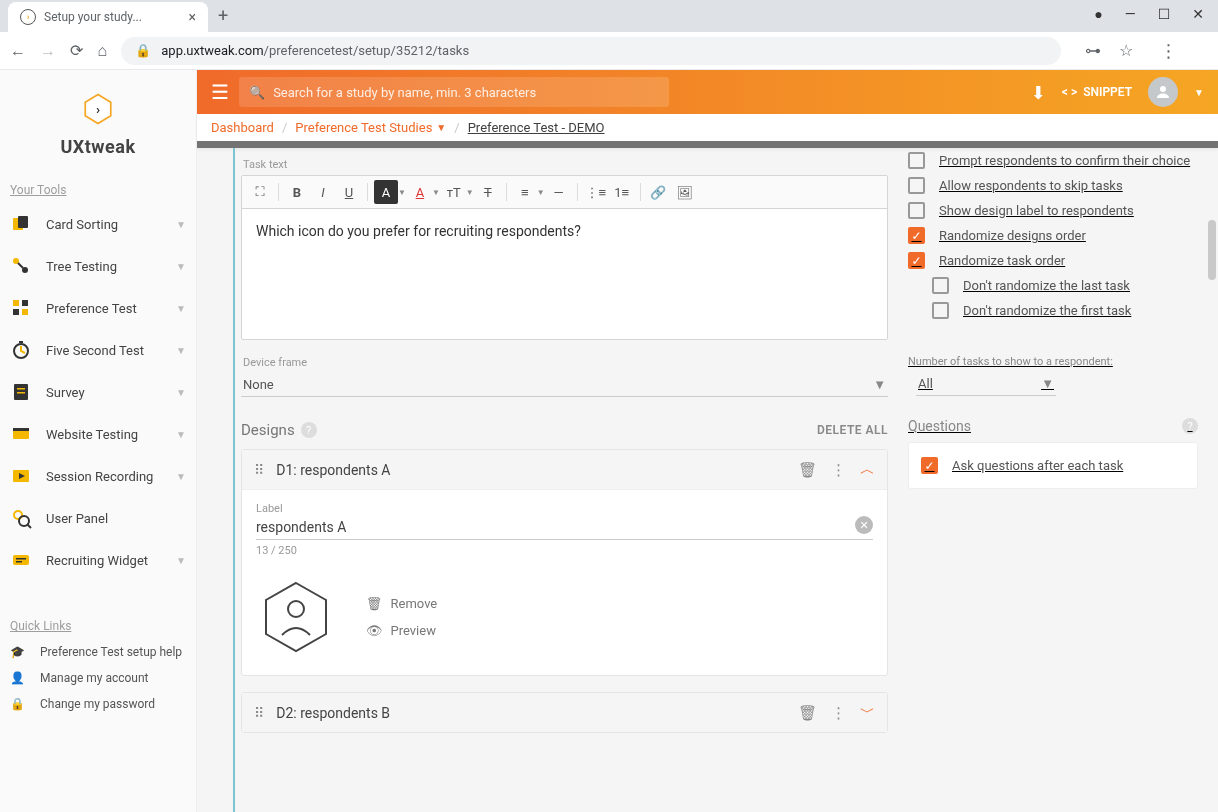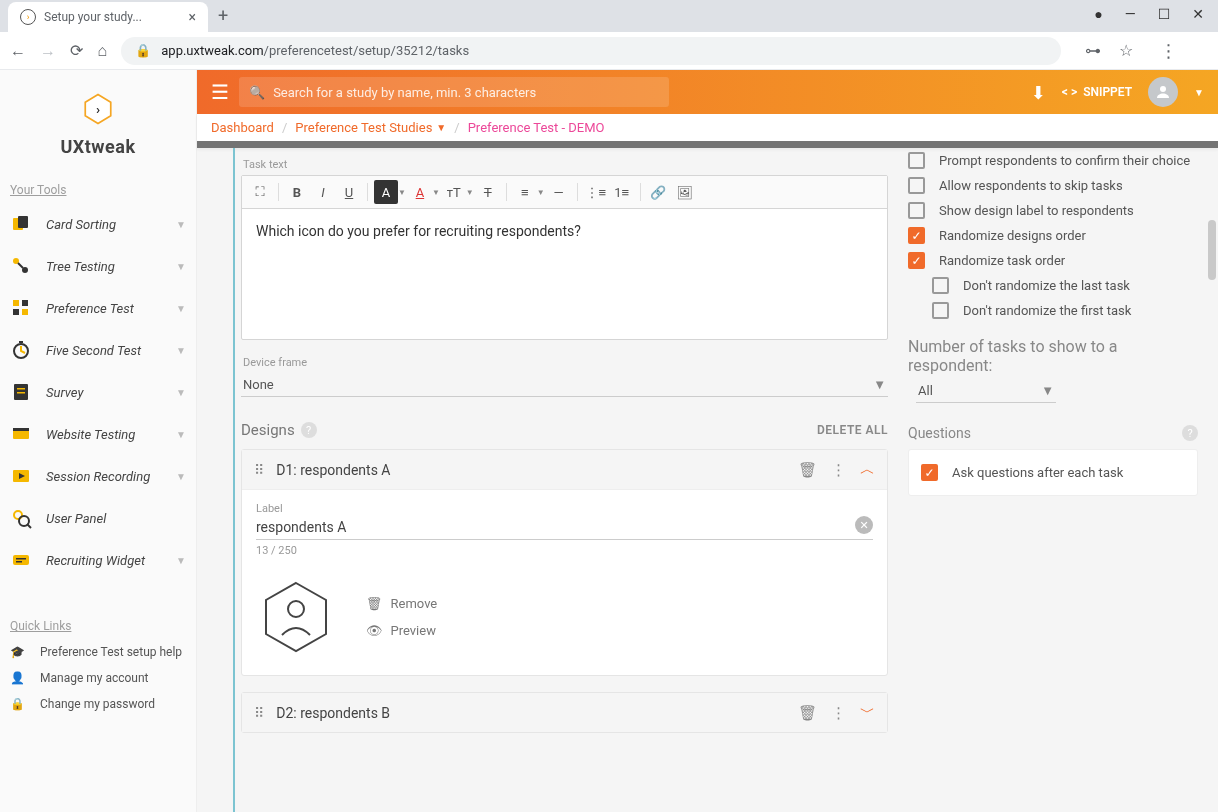--- a/index.html
+++ b/index.html
@@ -24,45 +24,45 @@
   .addr-tail { display:flex; gap:18px; color:#5f6368; font-size:16px; margin-left:10px; margin-right:12px;}
   .menu-dots { font-size: 18px; color:#5f6368; cursor:pointer;}
 
   
   .app { display: flex; height: calc(812px - 70px); }
   .sidebar-left { width: 197px; background: #fafafa; border-right: 1px solid #eee; padding: 12px 0; overflow-y: auto; }
   .logo-wrap { text-align: center; margin: 10px 0 20px; }
   .logo-hex { width: 34px; height: 34px; margin: 0 auto 6px; }
   .logo-text { font-weight: 700; font-size: 18px; color: #444; letter-spacing:0.5px;}
   .section-hdr { color: #9e9e9e; font-size: 12px; padding: 6px 10px; text-decoration: underline; }
-  .tool-item { display: flex; align-items: center; padding: 10px 10px; cursor: pointer; font-size: 13px; color: #444; font-style: italic; }
+  .tool-item { display: flex; align-items: center; padding: 10px 10px; cursor: pointer; font-size: 13px; color: #444; }
   .tool-item .ti-icon { width: 22px; height: 22px; margin-right: 14px; display:flex;align-items:center;justify-content:center;}
   .tool-item .chev { margin-left: auto; color: #bbb; font-size: 10px; }
   .ql-item { display:flex; align-items:center; padding: 6px 10px; font-size:12px; color:#555; cursor:pointer;}
   .ql-item .ql-icon { width:18px; margin-right:12px; color:#666;}
 
   .main { flex: 1; display: flex; flex-direction: column; background: #f5f5f5; position:relative;}
   .topbar { height: 44px; background: linear-gradient(90deg, #f06a2a 0%, #f5a623 100%); display: flex; align-items: center; padding: 0 14px; gap: 10px; }
   .hamb { color: #fff; font-size: 20px; cursor: pointer; }
   .top-search { flex: 0 0 430px; height: 30px; background: rgba(255,255,255,0.15); border-radius: 3px; display: flex; align-items: center; padding: 0 10px; color: rgba(255,255,255,0.85); font-size: 13px; }
   .top-search .srchicn { margin-right: 8px; }
   .top-actions { margin-left: auto; display: flex; align-items: center; gap: 16px; color: #fff; }
   .snippet-btn { display:flex; align-items:center; gap:6px; font-size:12px; font-weight:600; cursor:pointer;}
   .avatar { width: 30px; height: 30px; background: #c5c8cb; border-radius: 50%; display:flex;align-items:center;justify-content:center;color:#fff; }
 
   .breadcrumb { height: 34px; background: #fff; border-bottom: 7px solid #737373; display: flex; align-items: center; padding: 0 14px; font-size: 13px; box-shadow:0 2px 3px rgba(0,0,0,0.05);}
   .breadcrumb a { color: #f06a2a; text-decoration: none; cursor:pointer;}
   .breadcrumb .sep { margin: 0 8px; color: #ccc; }
-  .breadcrumb .curr { color: #ec4899; }
+  .breadcrumb .curr { color: #404040; text-decoration: underline; }
   .bc-drop { color:#f06a2a; font-size:10px; margin-left:4px; cursor:pointer;}
 
   .content-wrap { flex: 1; display: flex; overflow-y: auto; padding: 0; }
   .center-col { flex: 1; padding: 0 20px 20px 44px; position:relative;}
   .vline { position:absolute; left:36px; top:0; bottom:0; width:2px; background:#7cc4d1;}
-  .right-col { width: 310px; padding: 0 20px 20px 0; }
+  .right-col { width: 310px; padding: 0 20px 20px 0; text-decoration: underline; }
 
   .pane-label { font-size: 11px; color: #999; margin: 10px 0 4px 2px; }
   .editor-box { border: 1px solid #d5d5d5; border-radius: 2px; background: #fff; }
   .toolbar { border-bottom: 1px solid #d5d5d5; padding: 4px 6px; display: flex; align-items: center; gap: 2px; flex-wrap: wrap; background:#fafafa;}
   .tb-btn { width: 24px; height: 24px; display: inline-flex; align-items: center; justify-content: center; font-size: 13px; color: #555; cursor: pointer; border-radius:2px;}
   .tb-sep { width: 1px; height: 18px; background: #ddd; margin: 0 4px; }
   .tb-btn.inv { background:#333; color:#fff;}
   .drop-car { font-size:8px; color:#888; margin-left:-2px;}
   .editor-area { min-height: 130px; padding: 14px; font-size: 14px; color: #333; }
   .select-line { border-bottom: 1px solid #ccc; padding: 4px 2px; display: flex; justify-content: space-between; font-size: 13px; color: #555; cursor:pointer;}
@@ -87,21 +87,21 @@
   .counter { font-size:11px; color:#999; margin-top:4px;}
   .preview-row { display:flex; align-items:center; margin-top:20px; gap:30px;}
   .hex-avatar { width:80px;height:80px; }
   .pv-actions { display:flex; flex-direction:column; gap:12px;}
   .pv-act { display:flex; align-items:center; gap:8px; font-size:13px; color:#777; cursor:pointer;}
 
   .opt-row { display:flex; align-items:center; padding:4px 0; font-size:13px; color:#555;}
   .opt-row.indent { padding-left:24px;}
   .chkbox { width:17px;height:17px;border:2px solid #999;border-radius:2px;margin-right:14px;display:inline-flex;align-items:center;justify-content:center;cursor:pointer;flex-shrink:0;}
   .chkbox.checked { background:#f06a2a; border-color:#f06a2a; color:#fff; font-size:12px;}
-  .right-label { font-size:16px; color:#888; margin:14px 0 4px;}
+  .right-label { font-size:11px; color:#888; margin:32px 0 4px;}
   .right-sect-hdr { font-size:14px; color:#888; margin:22px 0 8px; display:flex; align-items:center;}
   .right-card { background:#fff; border:1px solid #eee; border-radius:3px; padding:10px 12px;}
   .scrollbar-fake { position:absolute; right:2px; top:150px; width:8px; height:60px; background:#c9c9c9; border-radius:4px;}
 </style>
 </head>
 <body>
 
 <div class="browser-chrome">
   <div class="tab">
     <span class="tab-favicon">›</span>

